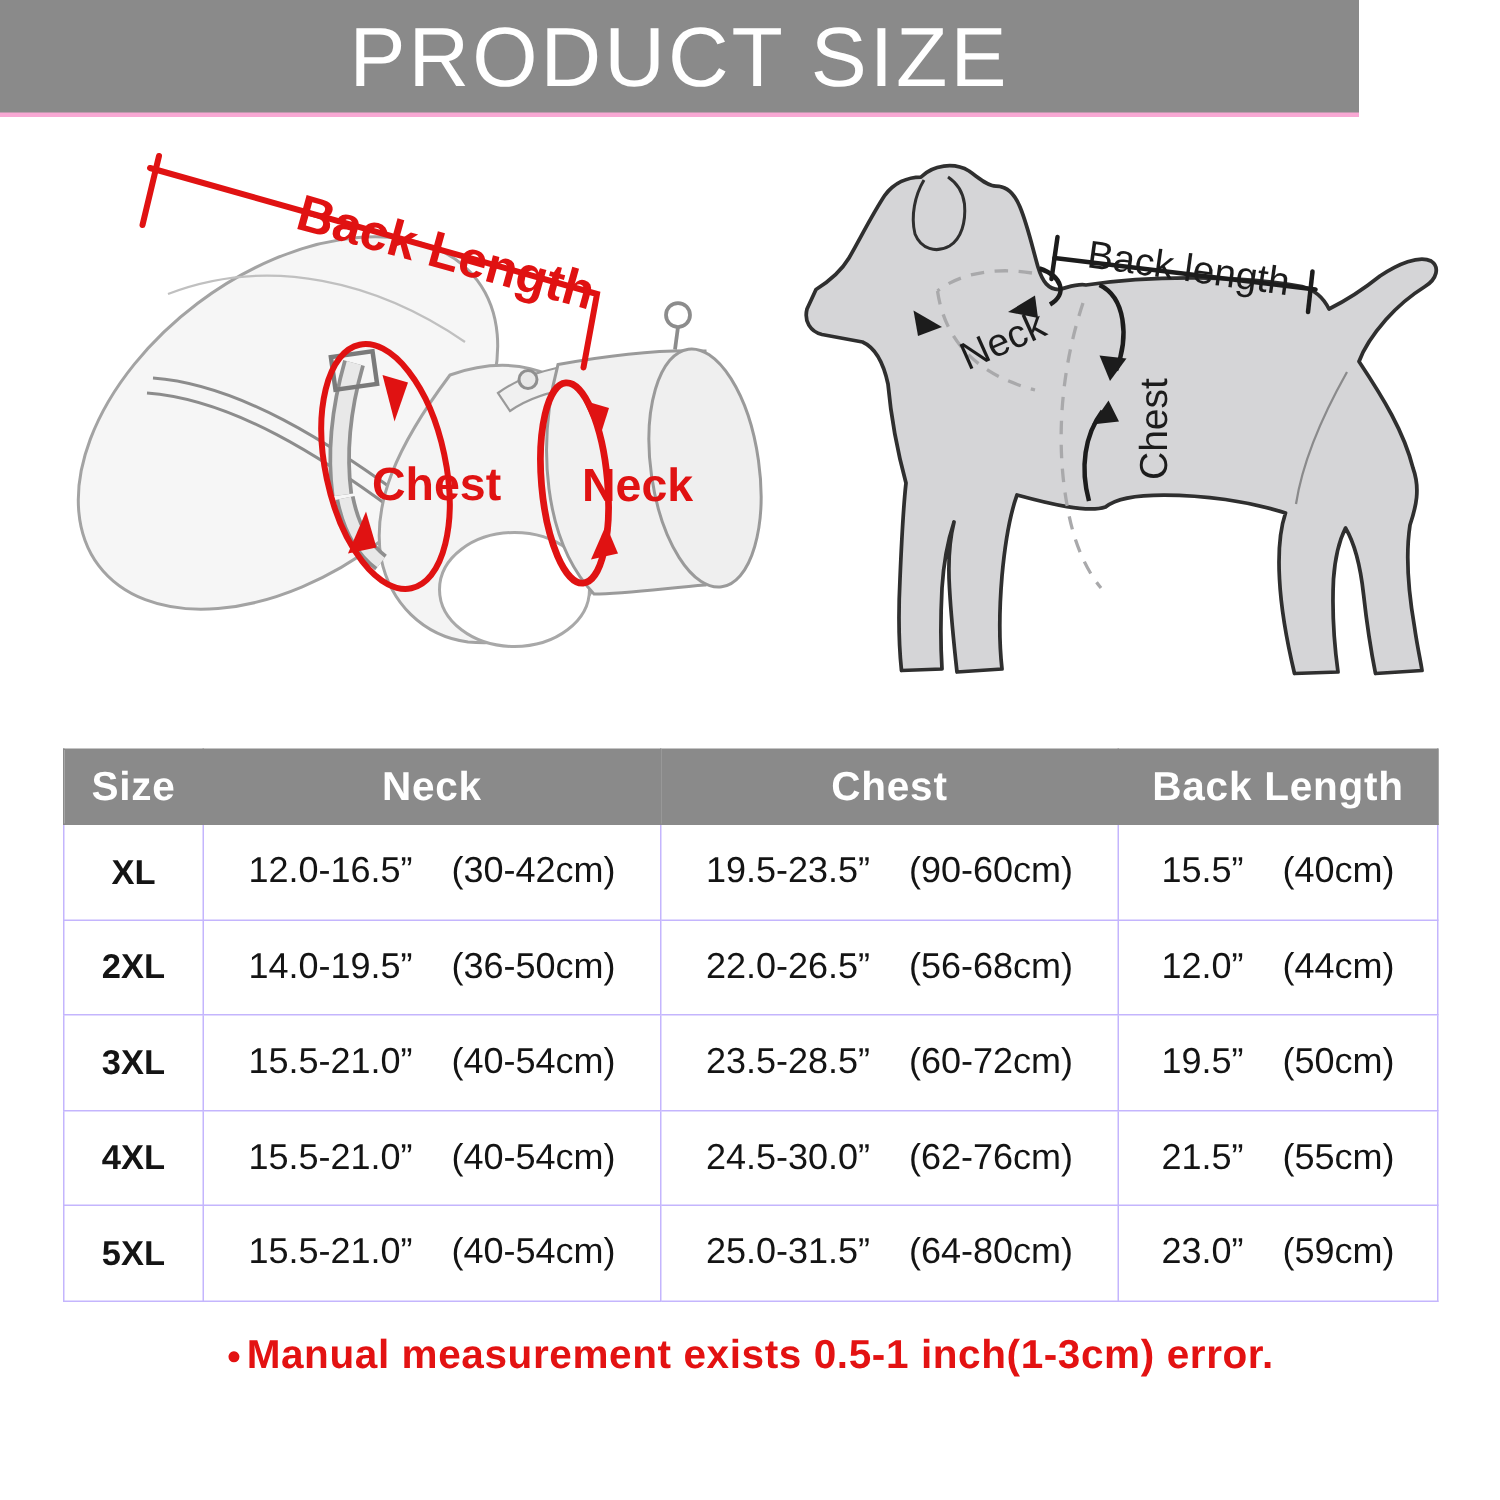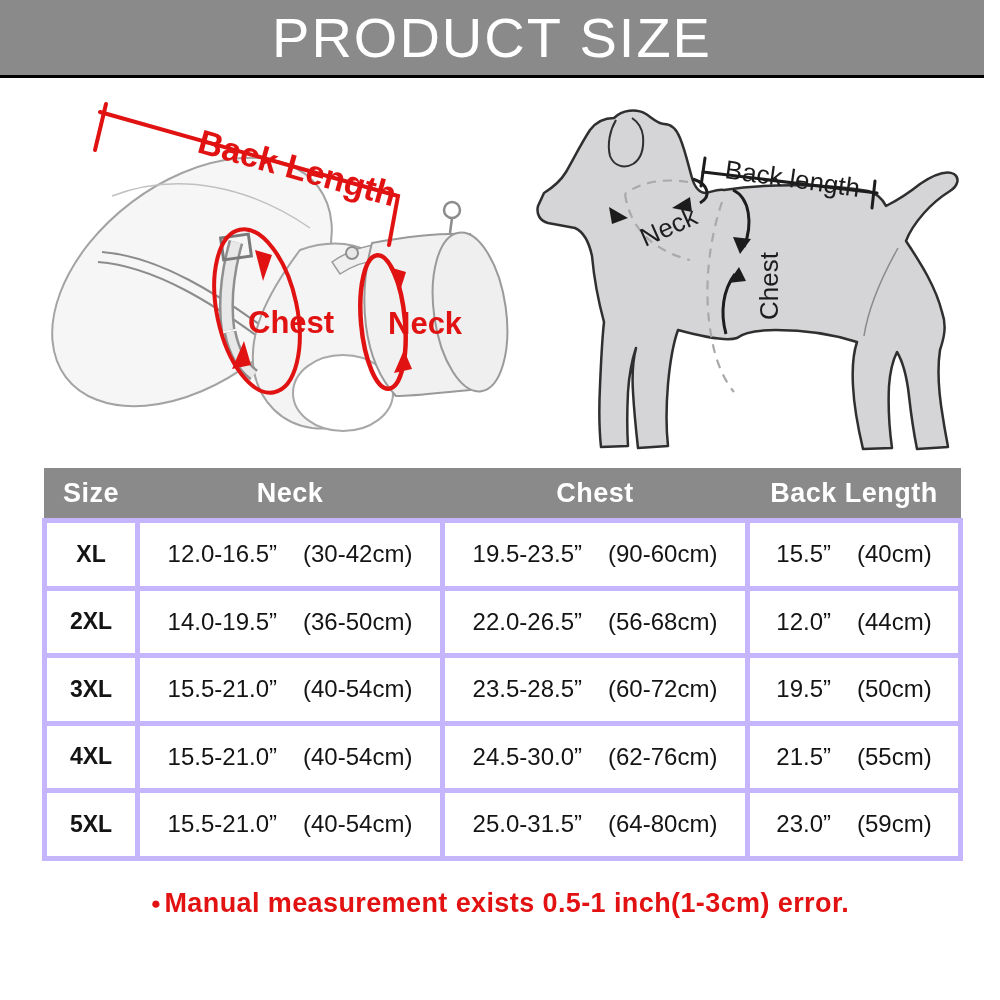--- a/index.html
+++ b/index.html
@@ -2,43 +2,43 @@
 <html><head>
 <meta charset="utf-8">
 <style>
   html,body{margin:0;padding:0;background:#fff;}
   .canvas{
     position:relative;width:1000px;height:1000px;background:#ffffff;
     font-family:"Liberation Sans","DejaVu Sans",sans-serif;overflow:hidden;
   }
   
   .hdr{
-    position:absolute;left:0;top:0;width:984px;height:75px;
-    background:#8a8a8a;border-bottom:3px solid #000000;
+    position:absolute;left:0;top:0;width:906px;height:75px;
+    background:#8a8a8a;border-bottom:3px solid #f9a8d4;
     display:flex;align-items:center;justify-content:center;
   }
   .hdr h1{
     margin:0;color:#ffffff;font-size:56px;font-weight:200;
     letter-spacing:2px;line-height:1;
   }
   
   .diagrams{position:absolute;left:0;top:0;width:1000px;height:483px;}
   .red-label{font-weight:bold;fill:#e01212;}
   .blk-label{fill:#1c1c1c;}
   
   .size-table{
-    position:absolute;left:42px;top:468px;width:916px;
+    position:absolute;left:42px;top:499px;width:916px;
     border-collapse:collapse;table-layout:fixed;
   }
   .size-table th{
     background:#8a8a8a;color:#ffffff;font-size:27px;font-weight:600;
     height:49px;border:1px solid #8a8a8a;letter-spacing:.5px;padding:0;
   }
   .size-table td{
-    border:5px solid #c4b5fd;height:62.5px;text-align:center;
+    border:1px solid #c4b5fd;height:62.5px;text-align:center;
     font-size:24px;color:#141414;padding:0;white-space:nowrap;
   }
   .size-table td.size{font-weight:700;font-size:23px;}
   .cm{margin-left:26px;}
   col.c-size{width:93px}col.c-neck{width:305px}col.c-chest{width:305px}col.c-back{width:213px}
   
   .footnote{
     position:absolute;left:0;top:888px;width:1000px;text-align:center;
     color:#e31212;font-size:27px;font-weight:bold;letter-spacing:.4px;
   }

